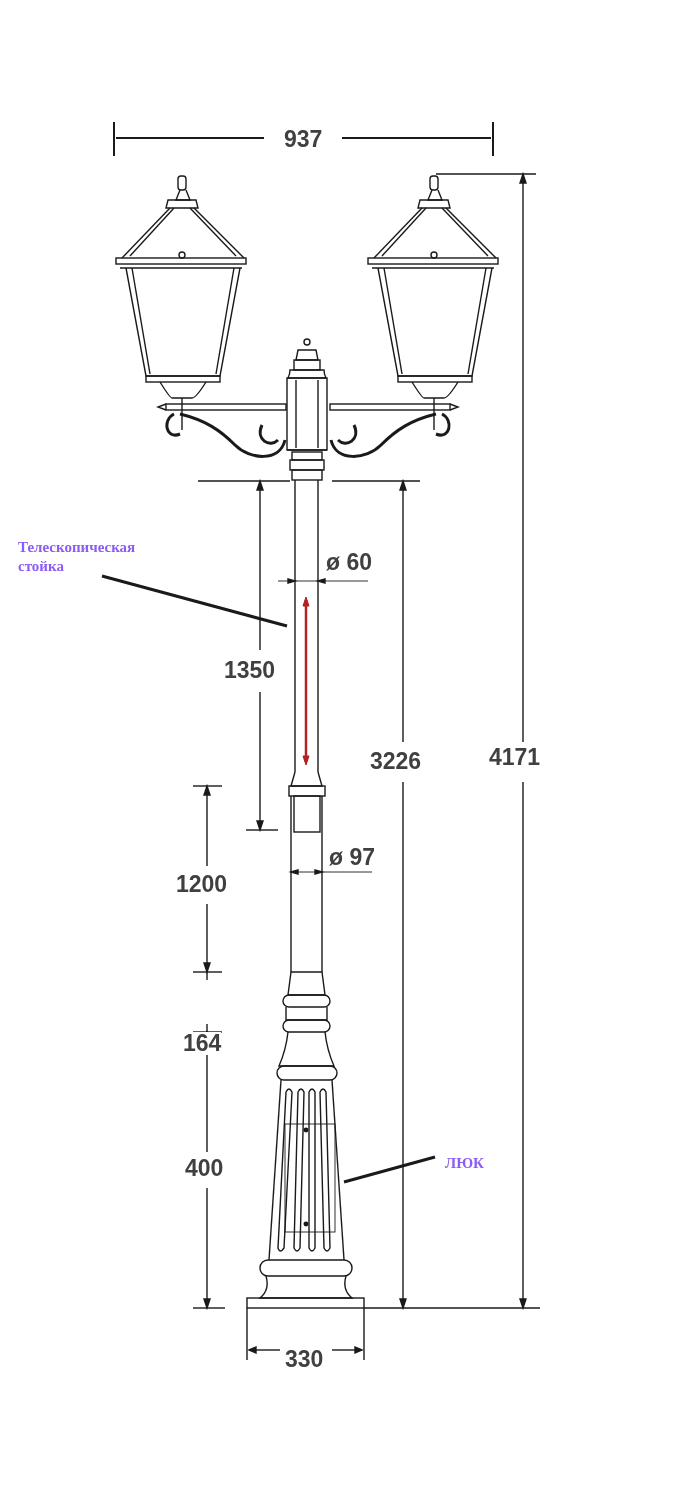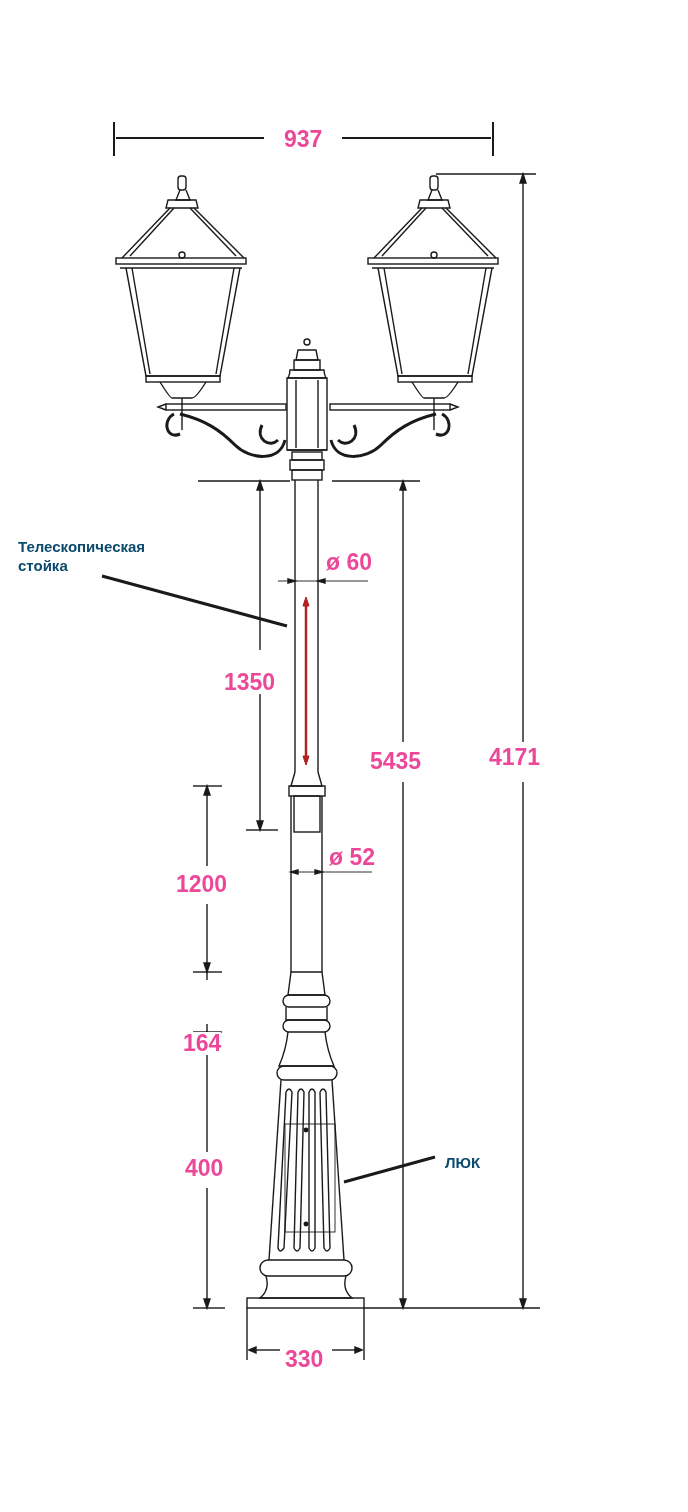--- a/index.html
+++ b/index.html
@@ -1,19 +1,19 @@
 <!DOCTYPE html>
 <html><head>
 <meta charset="utf-8">
 <style>
   html, body { margin: 0; padding: 0; background: #ffffff; }
   body { width: 688px; height: 1512px; position: relative; overflow: hidden; font-family: "Liberation Sans", sans-serif; }
   #drawing { position: absolute; left: 0; top: 0; width: 688px; height: 1512px; }
-  .dim-label { position: absolute; font-family: "Liberation Sans", sans-serif; font-weight: bold; font-size: 23px; color: #ec4899; background: #fff; line-height: 1; white-space: nowrap; }
-  .callout-label { position: absolute; font-family: Liberation Sans, sans-serif; font-weight: bold; font-size: 15px; color: #0c4a6e; line-height: 1.25; white-space: pre-line; }
+  .dim-label { position: absolute; font-family: "Liberation Sans", sans-serif; font-weight: bold; font-size: 23px; color: #404040; background: #fff; line-height: 1; white-space: nowrap; }
+  .callout-label { position: absolute; font-family: Liberation Serif, serif; font-weight: bold; font-size: 15px; color: #8b5cf6; line-height: 1.25; white-space: pre-line; }
 </style>
 </head>
 <body>
 
 <svg id="drawing" viewBox="0 0 688 1512" xmlns="http://www.w3.org/2000/svg">
   <g stroke="#1a1a1a" fill="none" stroke-width="1.4">
 
     <g>
       <line x1="114" y1="122" x2="114" y2="156" stroke-width="2"></line>
       <line x1="493" y1="122" x2="493" y2="156" stroke-width="2"></line>
@@ -192,24 +192,24 @@
 
   <g stroke="#b22222" fill="#b22222">
     <line x1="306" y1="600" x2="306" y2="762" stroke-width="2.5"></line>
     <path d="M306 597 L303 606 L309 606 Z"></path>
     <path d="M306 765 L303 756 L309 756 Z"></path>
   </g>
 </svg>
 
 <div class="dim-label" style="left:284px; top:128px;">937</div>
 <div class="dim-label" style="left:326px; top:551px; background:transparent;">ø 60</div>
-<div class="dim-label" style="left:224px; top:659px;margin-top:12px;">1350</div>
-<div class="dim-label" style="left:370px; top:750px;">5435</div>
+<div class="dim-label" style="left:224px; top:659px;">1350</div>
+<div class="dim-label" style="left:370px; top:750px;">3226</div>
 <div class="dim-label" style="left:489px; top:746px;">4171</div>
-<div class="dim-label" style="left:329px; top:846px; background:transparent;">ø 52</div>
+<div class="dim-label" style="left:329px; top:846px; background:transparent;">ø 97</div>
 <div class="dim-label" style="left:176px; top:873px;">1200</div>
 <div class="dim-label" style="left:183px; top:992px;margin-top:40px;">164</div>
 <div class="dim-label" style="left:185px; top:1157px;">400</div>
 <div class="dim-label" style="left:285px; top:1348px; background:transparent;">330</div>
 
 <div class="callout-label" style="left:18px; top:538px;">Телескопическая
 стойка</div>
 <div class="callout-label" style="left:445px; top:1146px;margin-top:8px;">ЛЮК</div>
 
 </body></html>

